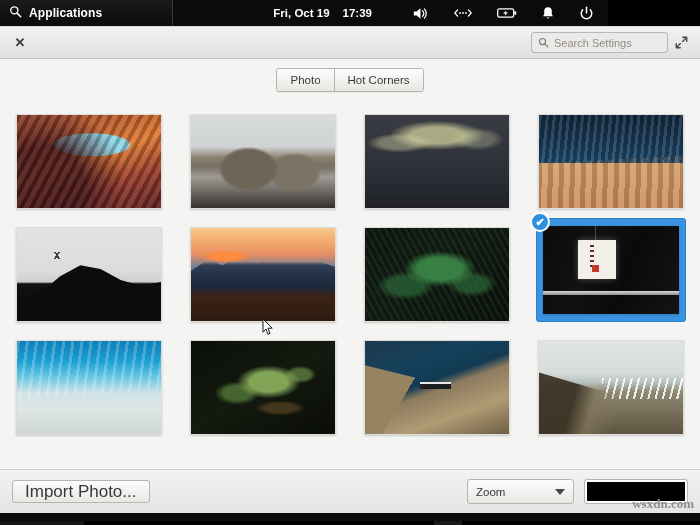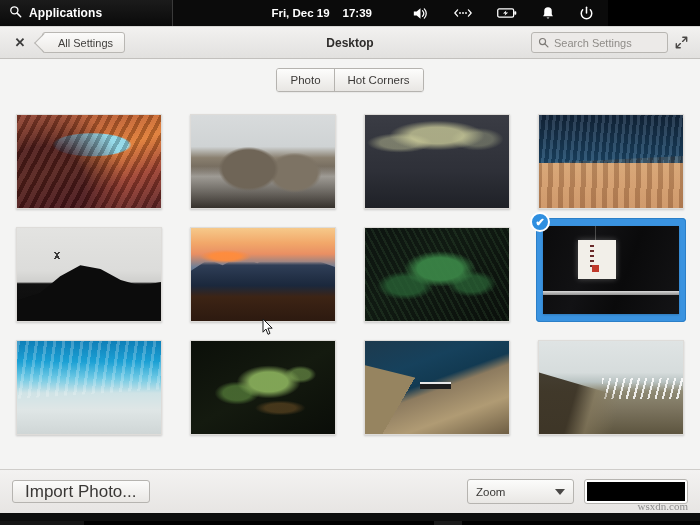--- a/index.html
+++ b/index.html
@@ -366,23 +366,24 @@
   
   #dock-strip {
     position: absolute; left: 0; bottom: 0; width: 700px; height: 12px;
     background: #0d0d0d;
   }
   #dock-strip::after {
     content:""; position:absolute; left:0; bottom:0; width:700px; height:4px;
     background: linear-gradient(90deg,#151515 0 12%, #000 12% 62%, #1a1a1a 62% 66%, #000 66% 100%);
   }
   #watermark {
-    position: absolute; right: 12px; bottom: 13px;
-    font-size: 11px; color: #8d8d8d;
+    position: absolute; right: 6px; bottom: 13px;
+    font-size: 13px; color: #8d8d8d;
     font-family: "Liberation Serif", serif;
+    font-weight: bold;
   }
 
   
   #mouse-cursor {
     position: absolute; left: 262px; top: 318px;
     width: 12px; height: 18px; z-index: 30; pointer-events: none;
   }
 </style>
 </head>
 <body>
@@ -392,21 +393,21 @@
     <span>
       <svg width="13" height="13" viewBox="0 0 16 16">
         <circle cx="6.6" cy="6.6" r="4.4" fill="none" stroke="#ffffff" stroke-width="1.6"></circle>
         <line x1="10" y1="10" x2="14.4" y2="14.4" stroke="#ffffff" stroke-width="1.8" stroke-linecap="round"></line>
       </svg>
     </span>
     <span class="app-menu-label">Applications</span>
   </div>
   <div class="panel-spacer"></div>
   <div id="panel-clock">
-    <span>Fri, Dec 19</span>
+    <span>Fri, Oct 19</span>
     <span>17:39</span>
   </div>
   <div id="panel-tray">
     <span class="tray-icon">
       <svg width="17" height="15" viewBox="0 0 20 18">
         <path d="M2 6.5h3.4L10 2.6v12.8L5.4 11.5H2z" fill="#ffffff"></path>
         <path d="M12.4 5.6a5 5 0 010 6.8" fill="none" stroke="#ffffff" stroke-width="1.5" stroke-linecap="round"></path>
         <path d="M14.6 3.4a8 8 0 010 11.2" fill="none" stroke="#ffffff" stroke-width="1.5" stroke-linecap="round"></path>
       </svg>
     </span>
@@ -438,24 +439,20 @@
         <line x1="8" y1="1.4" x2="8" y2="7.4" stroke="#ffffff" stroke-width="1.6" stroke-linecap="round"></line>
       </svg>
     </span>
   </div>
 </div>
 
 <div id="settings-window">
 
   <div id="header-bar">
     <div id="close-button">✕</div>
-    <div id="back-button">
-      <span>All Settings</span>
-    </div>
-    <div id="window-title">Desktop</div>
     <div id="header-right">
       <div id="search-box">
         <span>
           <svg width="11" height="11" viewBox="0 0 16 16">
             <circle cx="6.6" cy="6.6" r="4.4" fill="none" stroke="#7d7a76" stroke-width="1.7"></circle>
             <line x1="10" y1="10" x2="14.4" y2="14.4" stroke="#7d7a76" stroke-width="1.9" stroke-linecap="round"></line>
           </svg>
         </span>
         <span class="ph">Search Settings</span>
       </div>

